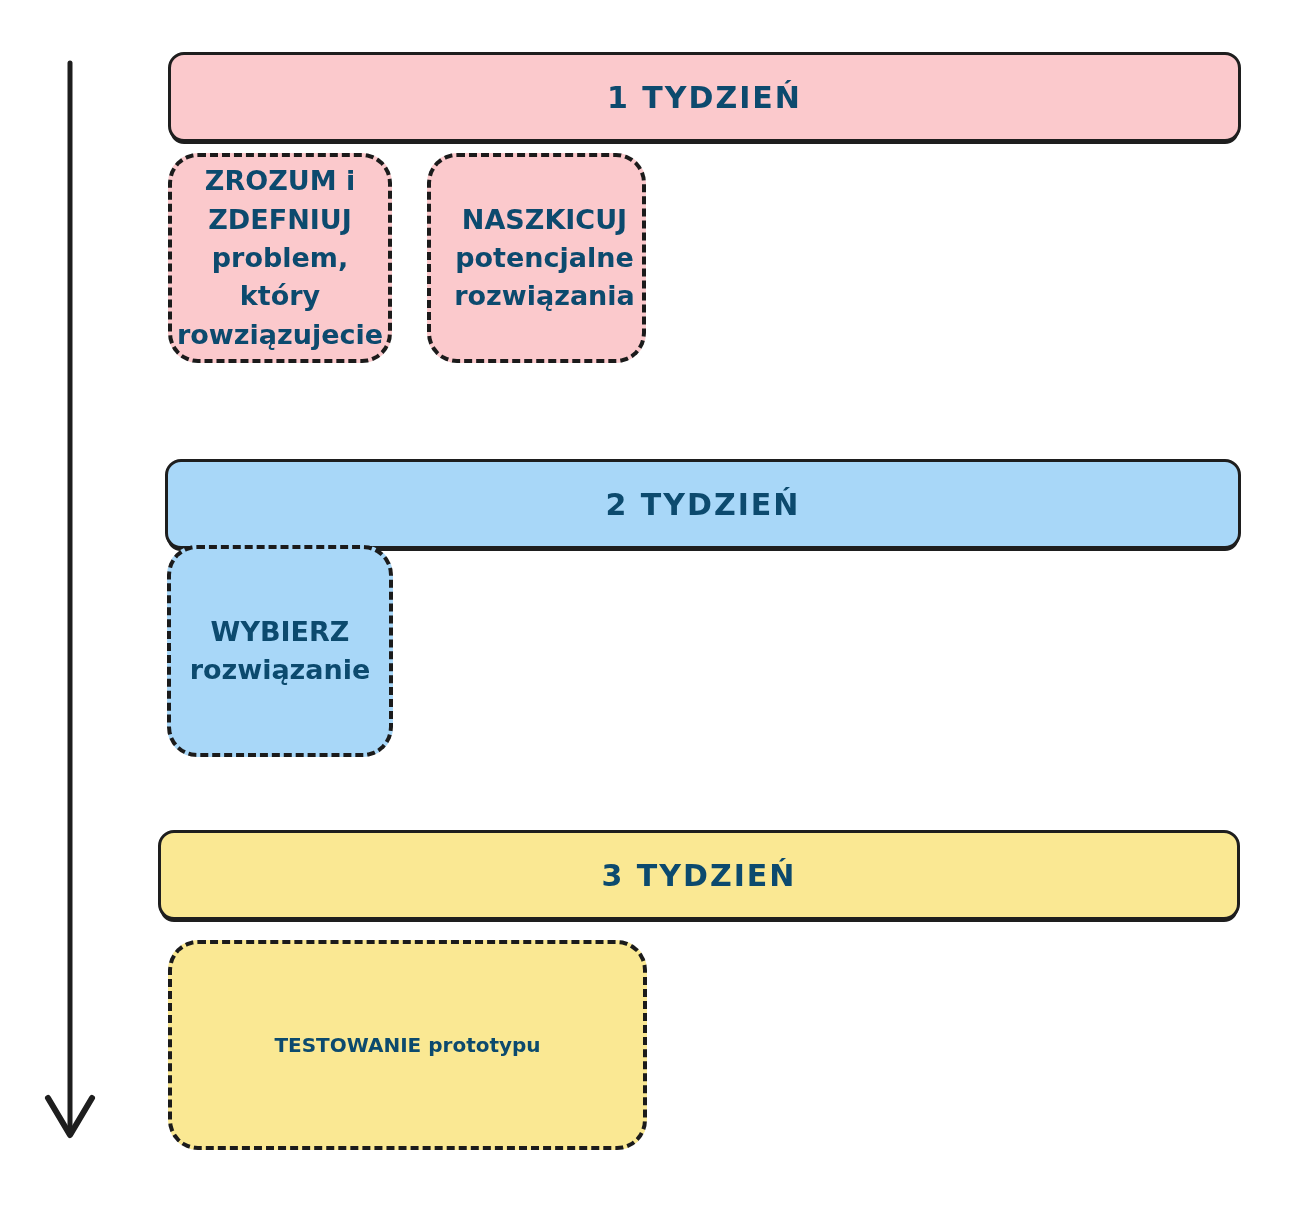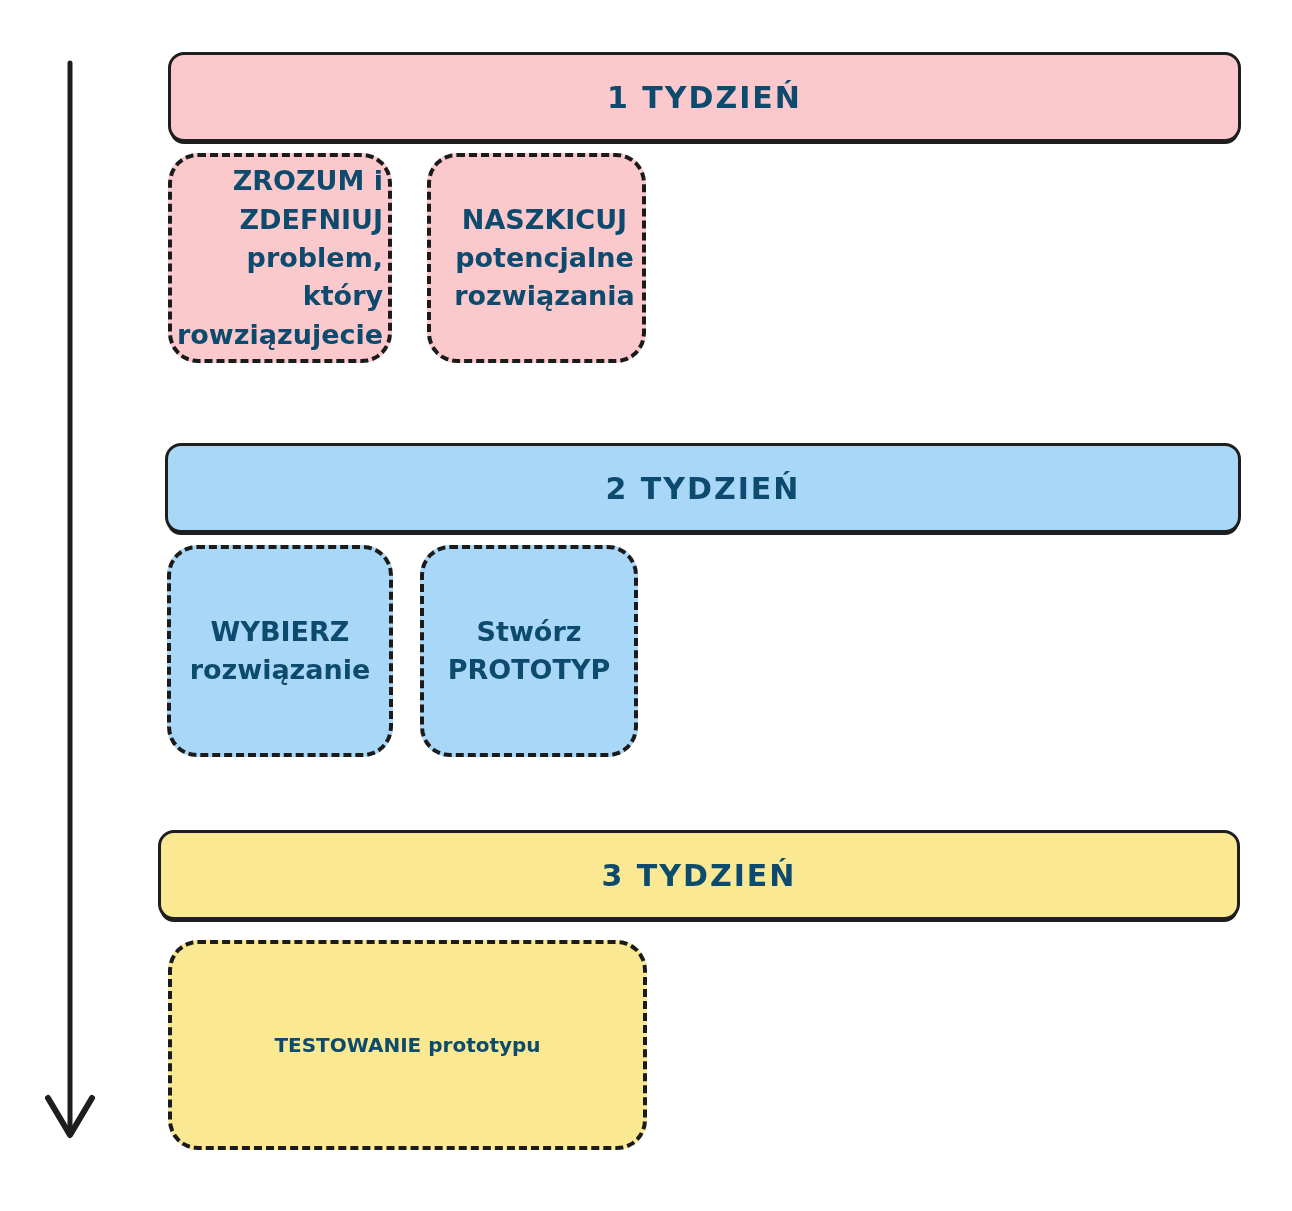--- a/index.html
+++ b/index.html
@@ -67,42 +67,38 @@
 <div class="canvas">
 
   <svg class="arrow-svg" viewBox="0 0 70 1110" aria-hidden="true">
     <line x1="32" y1="13" x2="32" y2="1080" stroke="#1e1e1e" stroke-width="5" stroke-linecap="round"></line>
     <polyline points="10,1048 32,1085 54,1048" fill="none" stroke="#1e1e1e" stroke-width="6" stroke-linecap="round" stroke-linejoin="round"></polyline>
   </svg>
 
   <div class="week-header" id="header-1" style="background-color: rgb(251, 201, 204);">
     <span>1 TYDZIEŃ</span>
   </div>
-  <div class="task-card" id="card-1-1" style="background-color: rgb(251, 201, 204); text-align: right;">
+  <div class="task-card" id="card-1-1" style="background-color: rgb(251, 201, 204);">
     <span>ZROZUM i
 ZDEFNIUJ
 problem, który
 rowziązujecie</span>
   </div>
   <div class="task-card" id="card-1-2" style="background-color: rgb(251, 201, 204); padding-left: 24px;">
     <span>NASZKICUJ
 potencjalne
 rozwiązania</span>
   </div>
 
-  <div class="week-header" id="header-2" style="background-color: rgb(168, 215, 248);">
+  <div class="week-header" id="header-2" style="background-color: rgb(168, 215, 248); margin-top: 16px;">
     <span>2 TYDZIEŃ</span>
   </div>
   <div class="task-card" id="card-2-1" style="background-color: rgb(168, 215, 248);">
     <span>WYBIERZ
 rozwiązanie</span>
-  </div>
-  <div class="task-card" id="card-2-2" style="background-color: rgb(168, 215, 248);">
-    <span>Stwórz
-PROTOTYP</span>
   </div>
 
   <div class="week-header" id="header-3" style="background-color: rgb(250, 232, 147);">
     <span>3 TYDZIEŃ</span>
   </div>
   <div class="task-card" id="card-3-1" style="background-color: rgb(250, 232, 147);">
     <span>TESTOWANIE prototypu</span>
   </div>
 
 </div>

